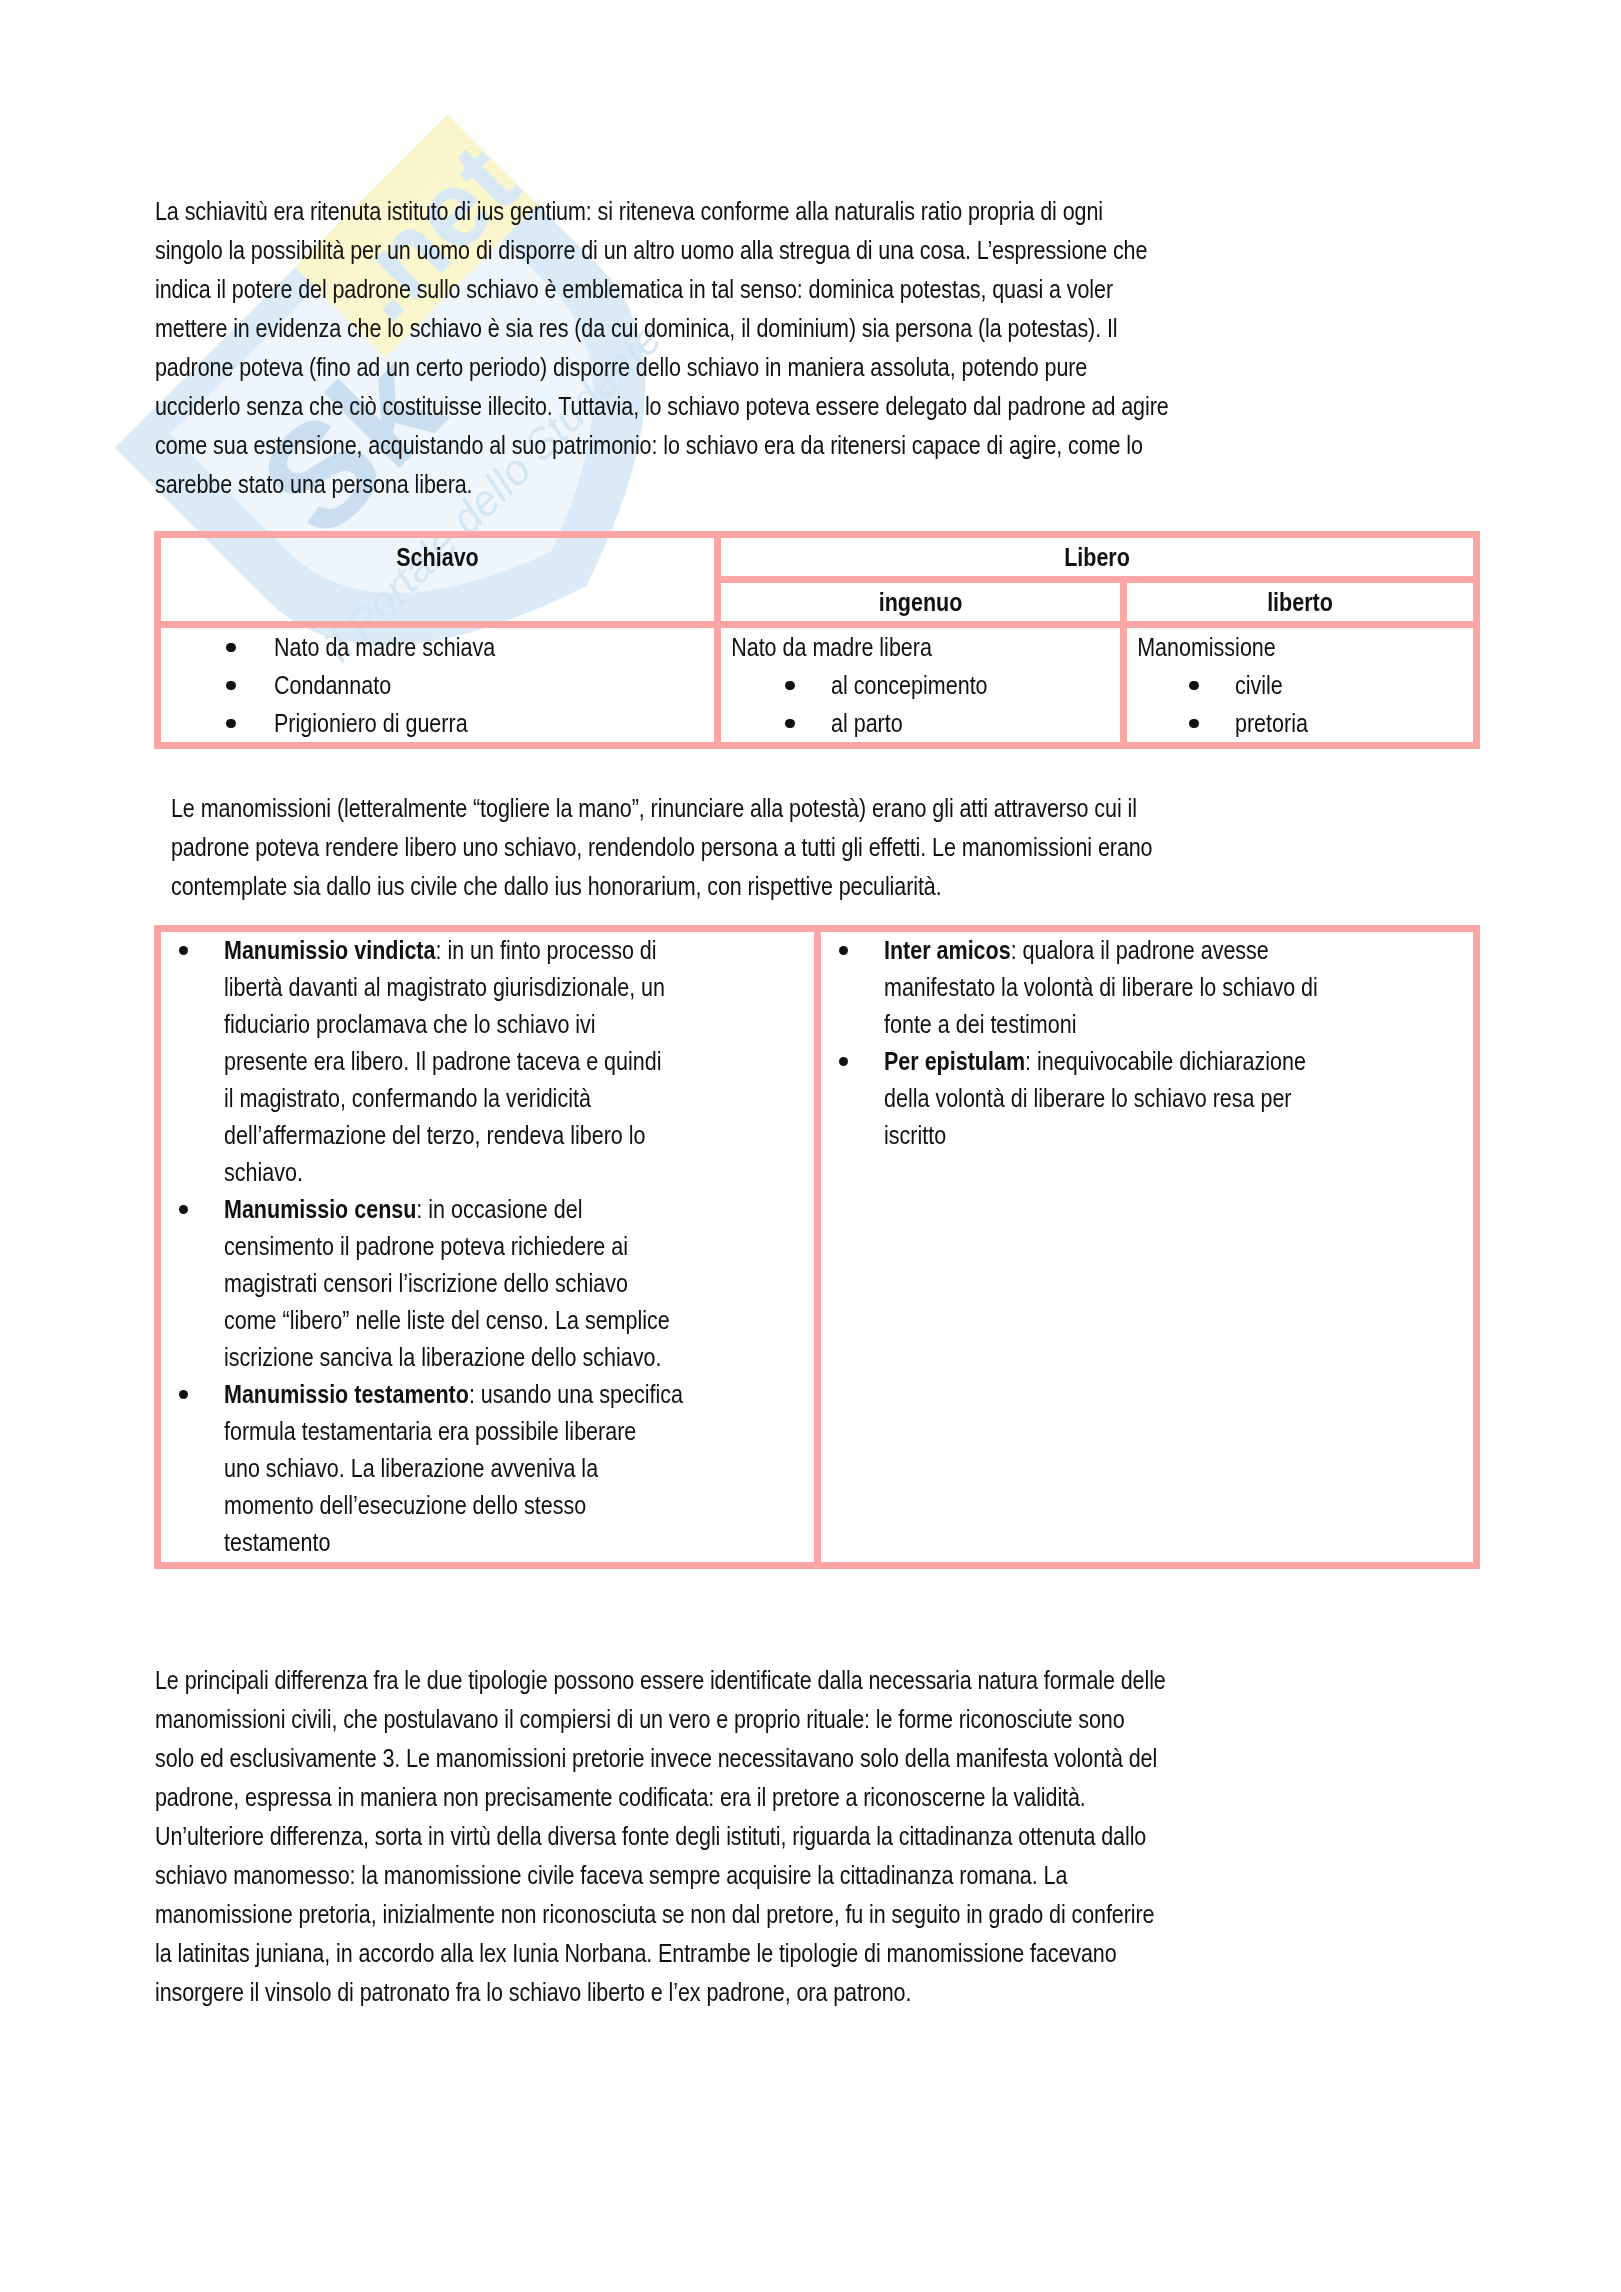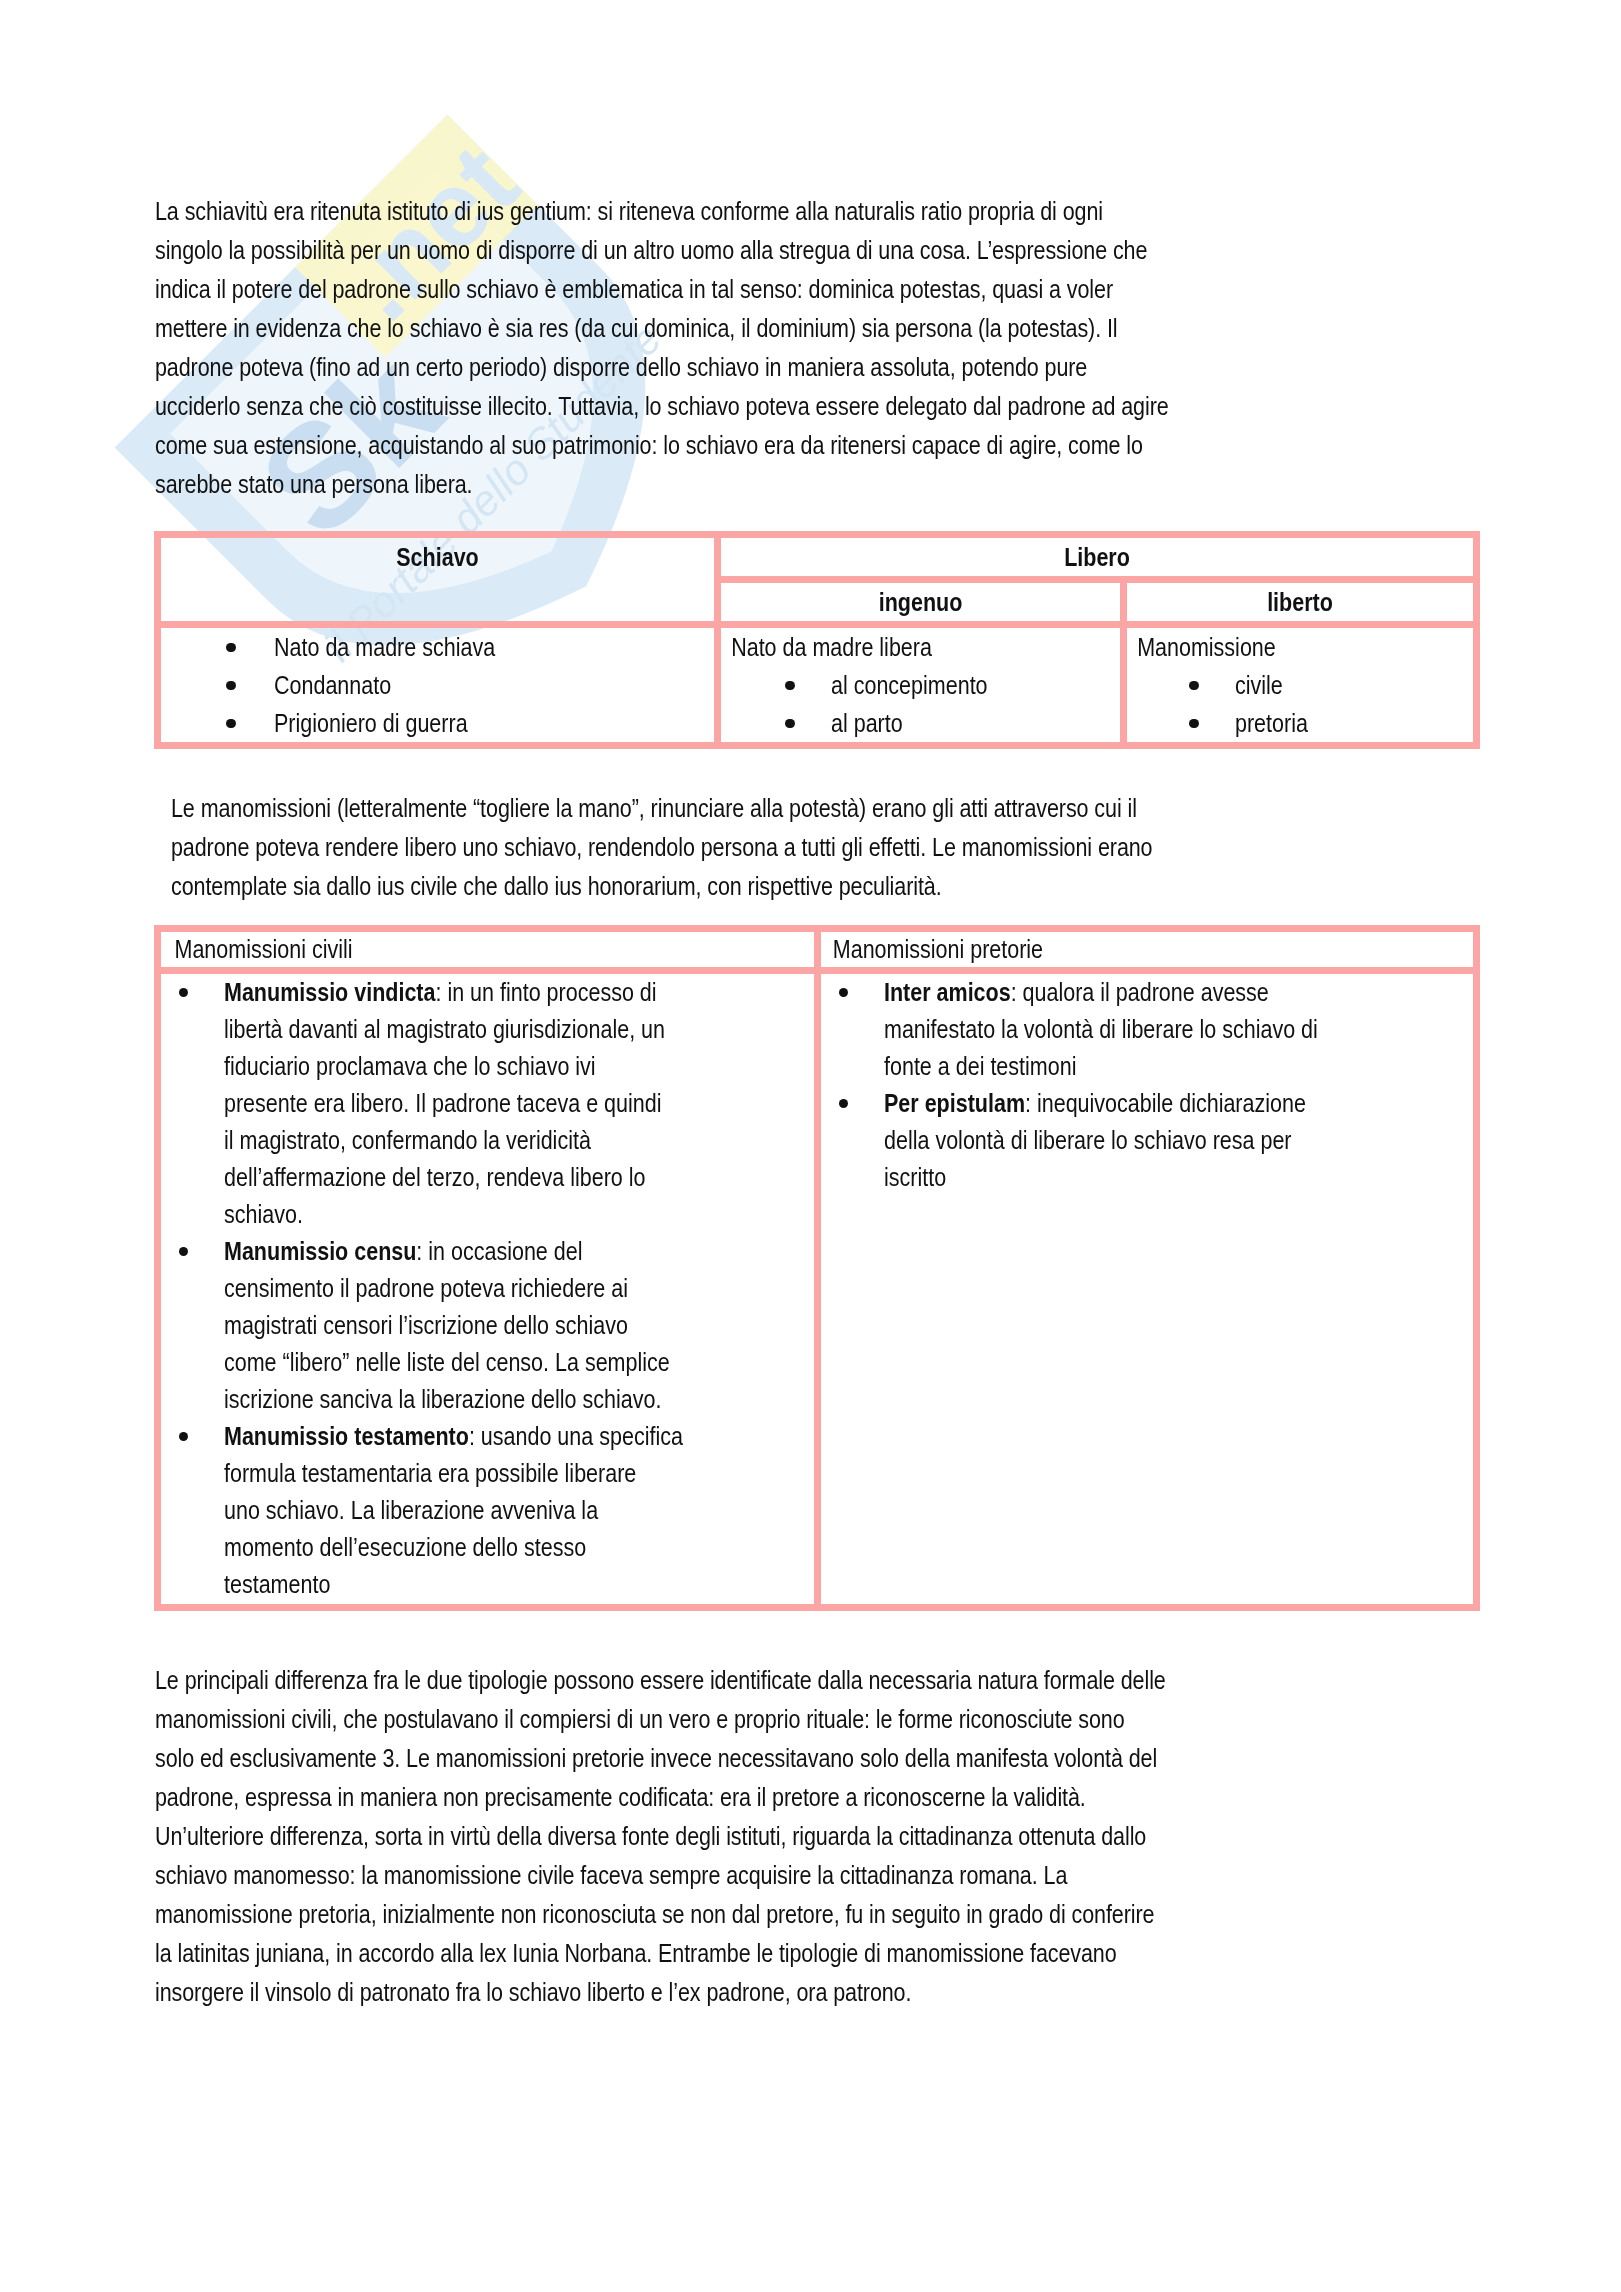--- a/index.html
+++ b/index.html
@@ -209,28 +209,20 @@
     <div class="tline">padrone poteva rendere libero uno schiavo, rendendolo persona a tutti gli effetti. Le manomissioni erano</div>
     <div class="tline">contemplate sia dallo ius civile che dallo ius honorarium, con rispettive peculiarità.</div>
   </div>
 
   <table class="doc" style="left:154px; top:925px; width:1318px;">
     <colgroup>
       <col style="width:660px">
       <col style="width:659px">
     </colgroup>
     <tbody>
-        <tr style="height:37px;">
-      <th style="text-align:left;">
-        <div class="cell-line" style="padding-left:15.7px; line-height:35px; height:35px;">Manomissioni civili</div>
-      </th>
-      <th style="text-align:left;">
-        <div class="cell-line" style="padding-left:13.7px; line-height:35px; height:35px;">Manomissioni pretorie</div>
-      </th>
-    </tr>
     <tr style="height:637px;margin-top:7px;">
       <td>
         <div id="civili-list">
               <div>
                 <div class="para-item-line">
                   <span class="dot"></span>
                   <div class="txt"><b class="term">Manumissio vindicta</b><span>: in un finto processo di</span></div>
                 </div>
                 <div class="para-item-line">
                   <div class="txt">libertà davanti al magistrato giurisdizionale, un</div>

